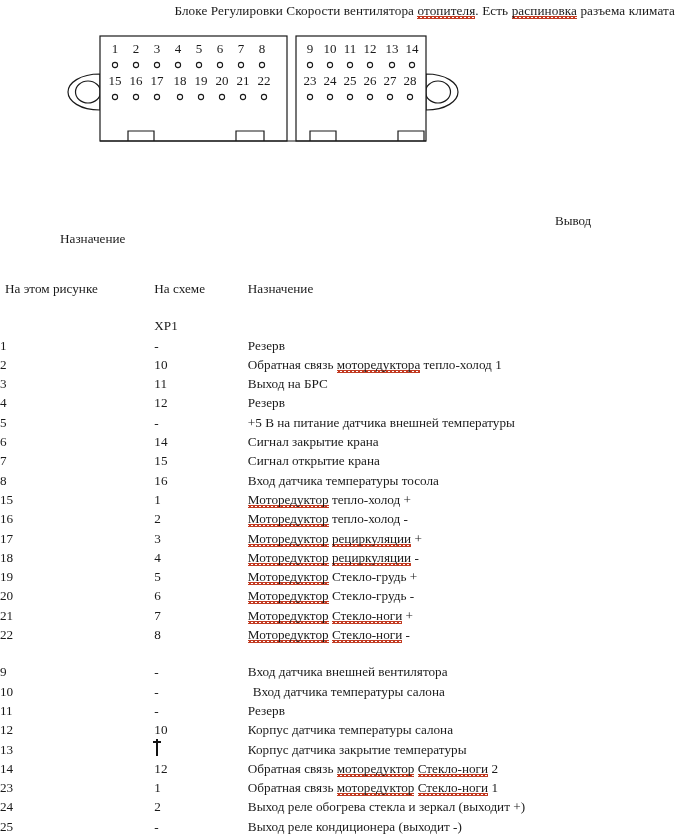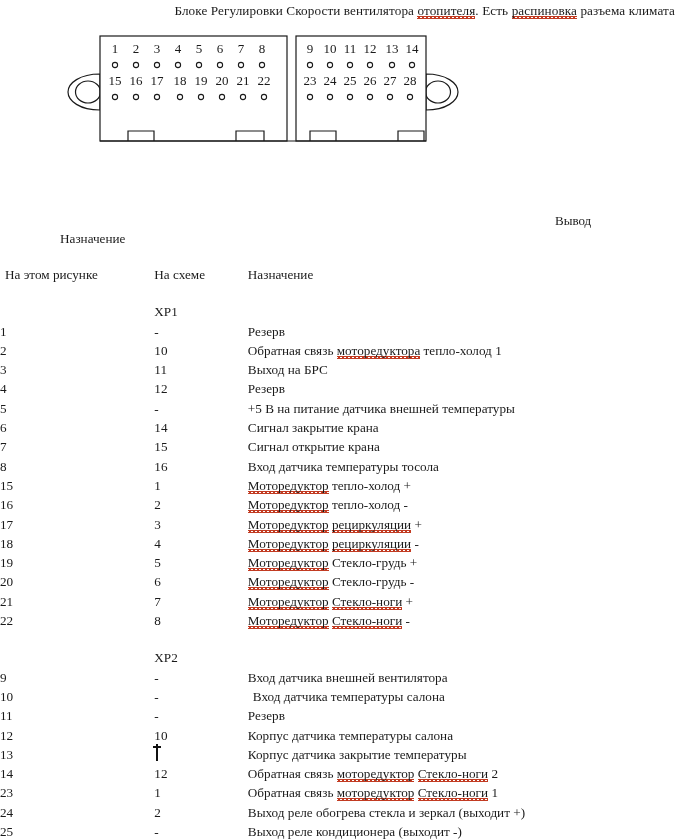--- a/index.html
+++ b/index.html
@@ -63,21 +63,21 @@
     left: 60px;
     top: 231px;
     font-size: 13.2px;
     white-space: nowrap;
   }
 
   
   .pin-table {
     position: absolute;
     left: 0;
-    top: 265px;
+    top: 279px;
     width: 604px;
     border-collapse: collapse;
     font-size: 13.2px;
   }
   .pin-table td, .pin-table th {
     padding: 0;
     margin: 0;
     border: none;
     font-weight: normal;
     text-align: left;
@@ -333,25 +333,20 @@
       <tr>
         <td class="col-a cell-pin">22</td>
         <td class="col-b cell-sch">8</td>
         <td class="col-c cell-desc"><span class="spell-underline">Мотoредуктор</span><span> </span><span class="spell-underline">Стекло-ноги</span><span> -</span></td>
       </tr>
       <tr class="spacer-row">
         <td class="col-a"></td>
         <td class="col-b"></td>
         <td class="col-c"></td>
       </tr>
-      <tr class="group-row">
-        <td class="col-a"></td>
-        <td class="col-b">XP2</td>
-        <td class="col-c"></td>
-      </tr>
       <tr>
         <td class="col-a cell-pin">9</td>
         <td class="col-b cell-sch">-</td>
         <td class="col-c cell-desc">Вход датчика внешней вентилятора</td>
       </tr>
       <tr>
         <td class="col-a cell-pin">10</td>
         <td class="col-b cell-sch">-</td>
         <td class="col-c cell-desc indent">Вход датчика температуры салона</td>
       </tr>

